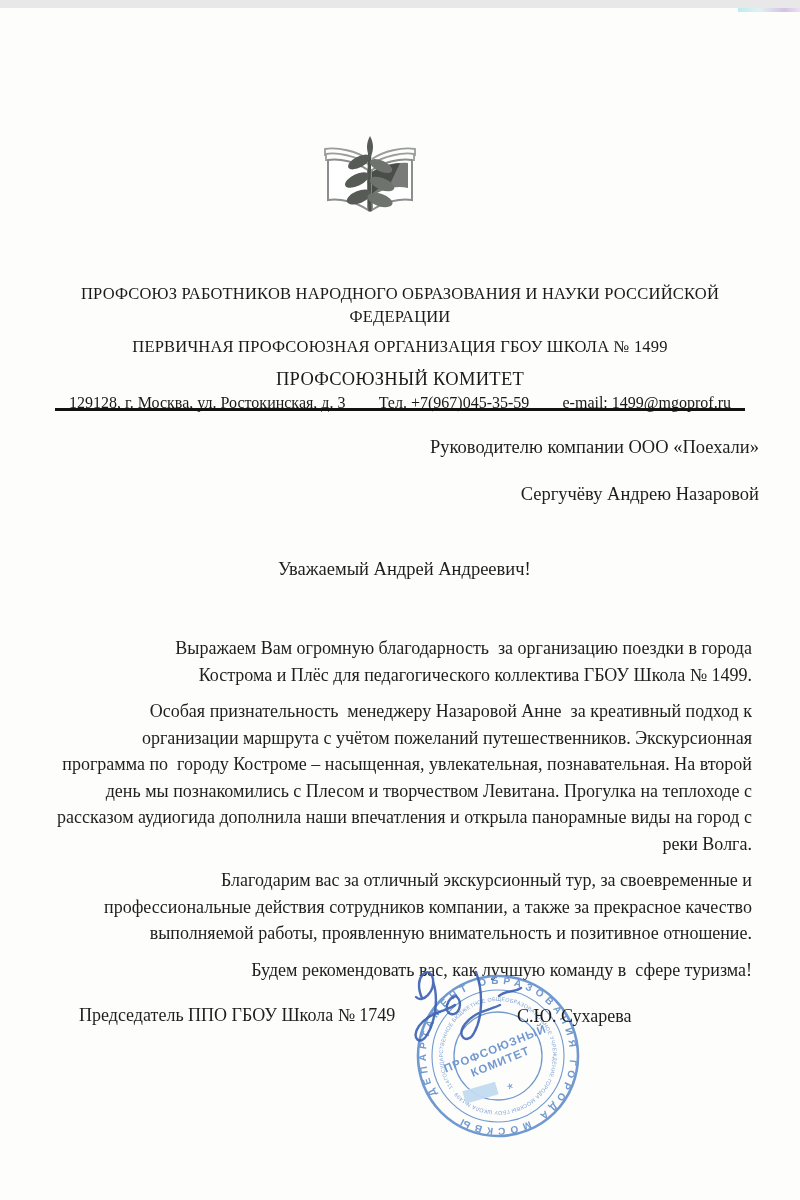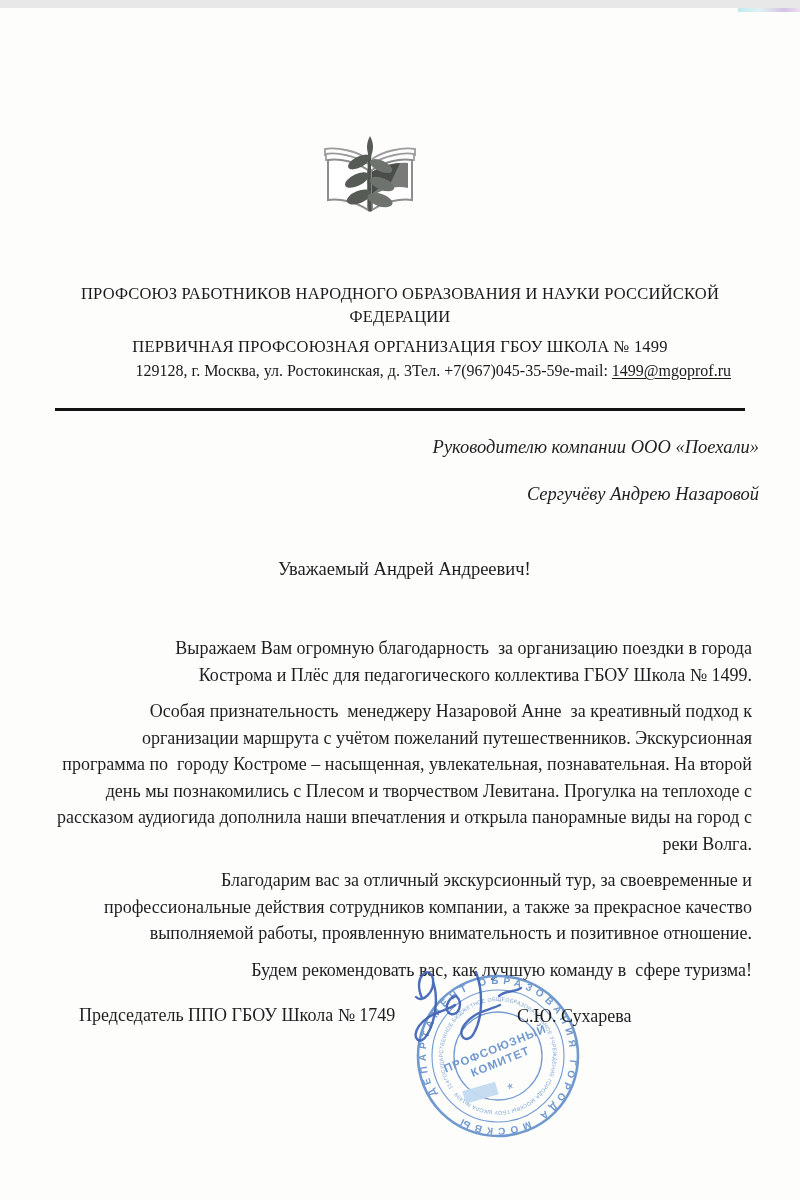--- a/index.html
+++ b/index.html
@@ -23,28 +23,28 @@
 
   .letterhead {
     position: absolute; top: 274px; left: 55px; width: 690px;
     text-align: center; color: #191919;
   }
   .org-line { font-size: 16.5px; line-height: 23px; white-space: nowrap; letter-spacing: .2px; }
   .org-line3 { margin-top: 7px; }
   .committee { margin-top: 10px; font-size: 18.5px; line-height: 22px; letter-spacing: .3px; }
   .contact-row {
     margin-top: 3px; font-size: 16px; line-height: 20px;
-    display: flex; justify-content: flex-end; align-items: baseline;
+    display: flex; justify-content: space-between; align-items: baseline;
     padding: 0 14px; white-space: nowrap;
   }
   .email { text-decoration: underline; text-underline-offset: 2px; }
 
   .rule { position: absolute; top: 400px; left: 55px; width: 690px; height: 3px; background: #121212; }
 
-  .recipient { position: absolute; top: 429px; right: 41px; text-align: right; font-size: 18.5px; line-height: 21px; font-style: italic; }
+  .recipient { position: absolute; top: 429px; right: 41px; text-align: right; font-size: 18.5px; line-height: 21px; }
   .recipient-line2 { margin-top: 26px; }
 
   .salutation { position: absolute; top: 551px; left: 278px; font-size: 18.5px; }
 
   .body-text {
     position: absolute; top: 627px; left: 55px; width: 697px;
     font-size: 18px; line-height: 26.5px;
   }
   .body-text p { margin: 0 0 10px 0; text-indent: 58px; white-space: pre-wrap; text-align: right; }
 
@@ -83,20 +83,21 @@
       <ellipse cx="61" cy="34" rx="12" ry="5.4" transform="rotate(24 61 34)"></ellipse>
       <ellipse cx="62" cy="52" rx="13" ry="5.8" transform="rotate(22 62 52)"></ellipse>
       <ellipse cx="60" cy="68" rx="13" ry="6.2" transform="rotate(18 60 68)"></ellipse>
     </g>
   </svg>
 
   <header class="letterhead">
     <div class="org-line">ПРОФСОЮЗ РАБОТНИКОВ НАРОДНОГО ОБРАЗОВАНИЯ И НАУКИ РОССИЙСКОЙ</div>
     <div class="org-line">ФЕДЕРАЦИИ</div>
     <div class="org-line org-line3">ПЕРВИЧНАЯ ПРОФСОЮЗНАЯ ОРГАНИЗАЦИЯ ГБОУ ШКОЛА № 1499</div>
+    <div class="committee">ПРОФСОЮЗНЫЙ КОМИТЕТ</div>
     <div class="contact-row">
       <span>129128, г. Москва, ул. Ростокинская, д. 3</span>
       <span>Тел. +7(967)045-35-59</span>
       <span><span>e-mail:</span>&nbsp;<span class="email">1499@mgoprof.ru</span></span>
     </div>
   </header>
 
   <div class="rule"></div>
 
   <div class="recipient">

